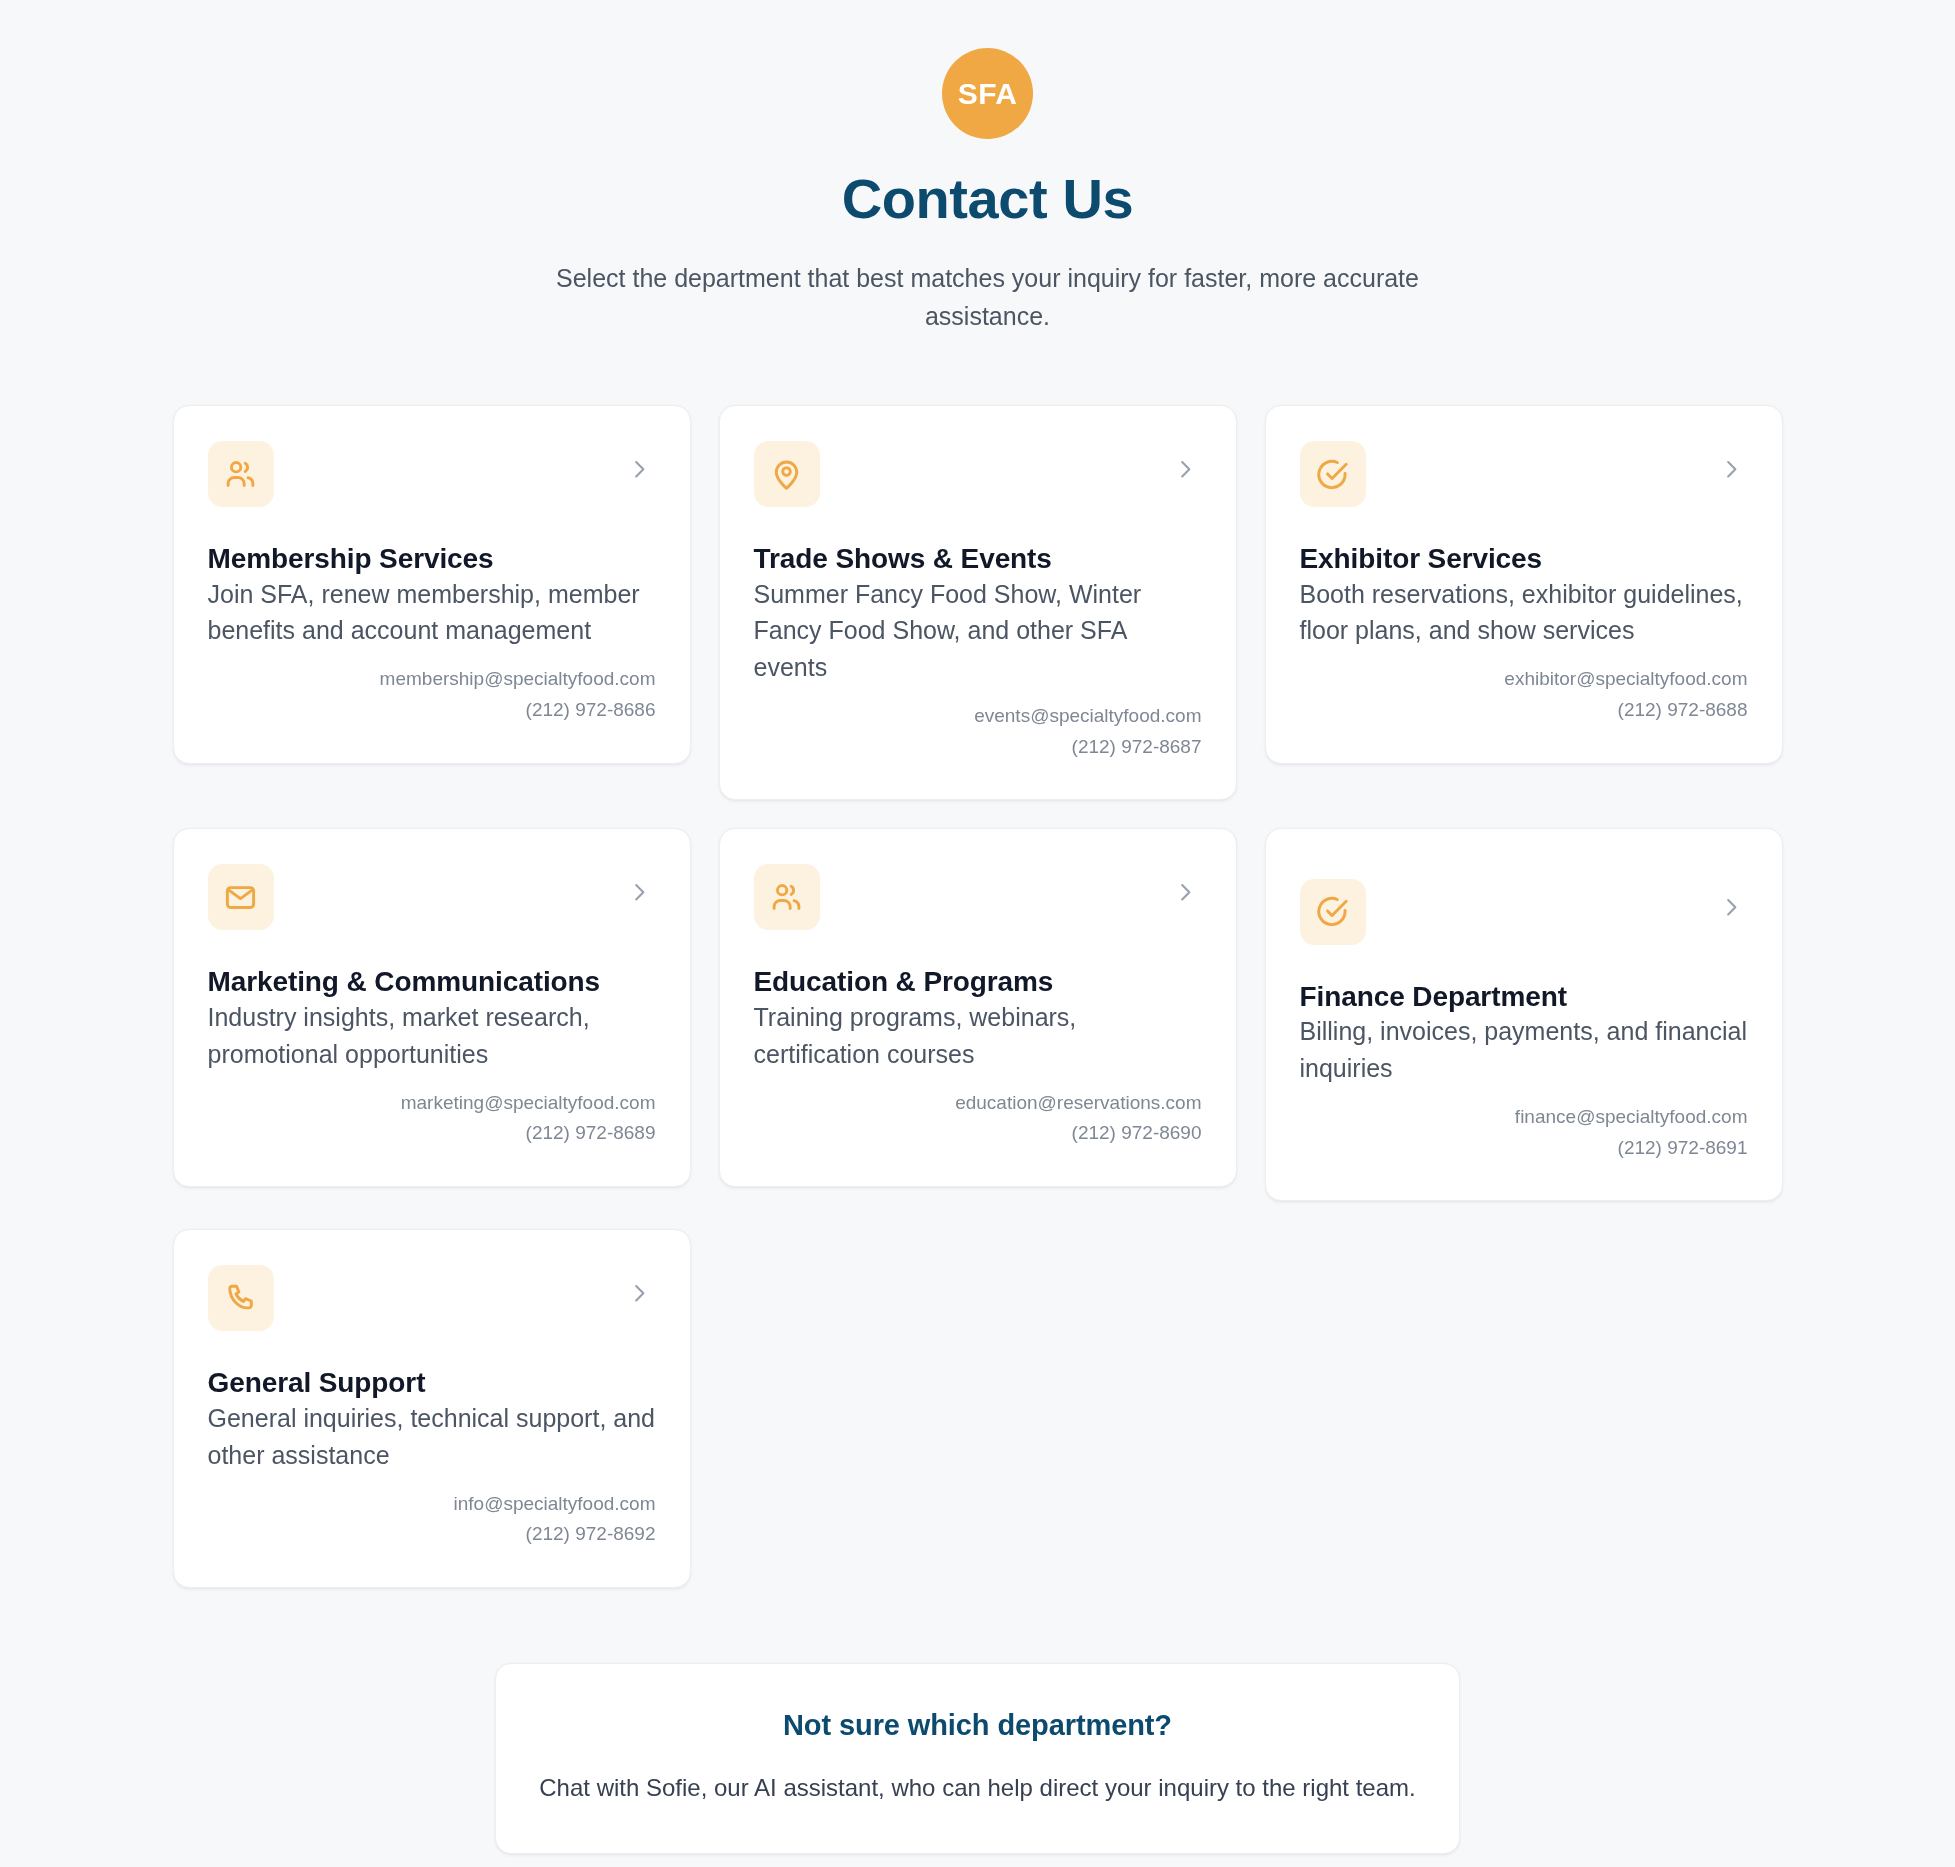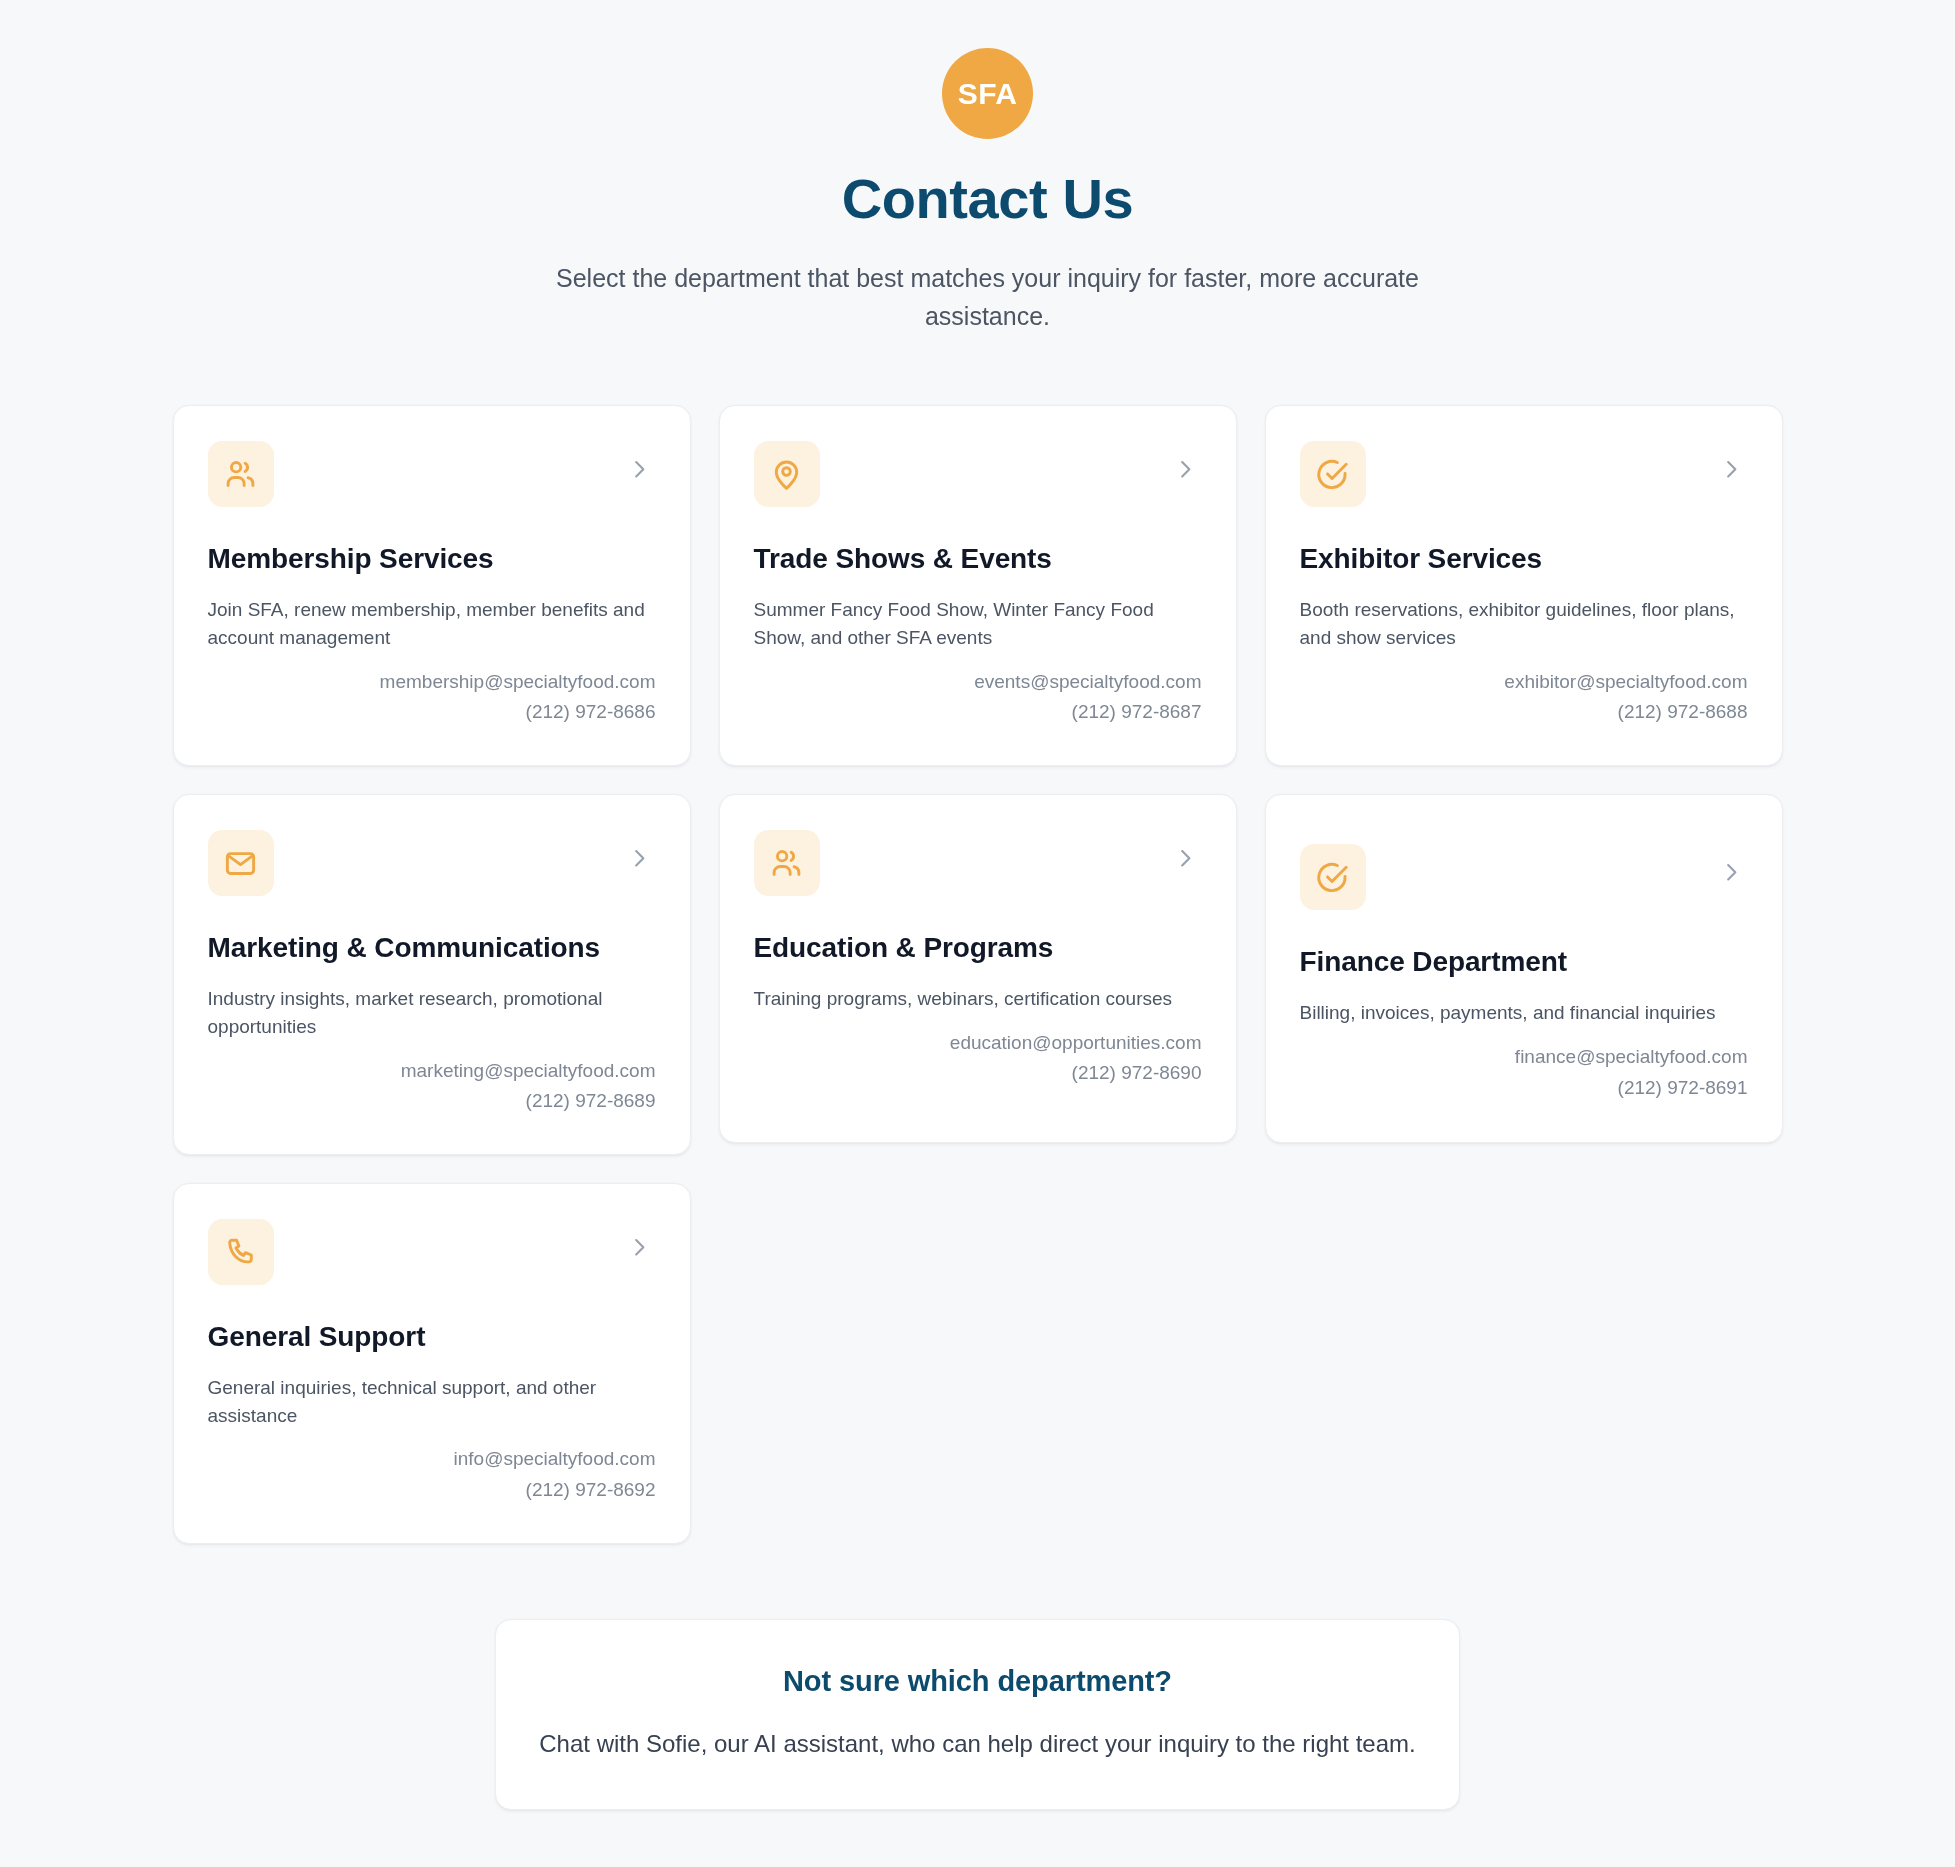--- a/index.html
+++ b/index.html
@@ -111,22 +111,21 @@
   .card-title {
     margin-top: 35px;
     font-size: 28px;
     font-weight: bold;
     color: #111827;
     letter-spacing: -0.1px;
     line-height: 1.2;
   }
 
   .card-desc {
-    margin-top: 20px;
-    font-size: 19px;
+    font-size: 25px;
     line-height: 1.47;
     color: #4b5563;
   }
 
   .card-contact {
     margin-top: 15px;
     text-align: right;
   }
 
   .card-email, .card-phone {
@@ -276,21 +275,21 @@
           </div>
           <div class="chevron">
             <svg viewBox="0 0 24 24" fill="none" stroke="#98a1ae" stroke-width="2.1" stroke-linecap="round" stroke-linejoin="round">
               <path d="M9 5l7 7-7 7"></path>
             </svg>
           </div>
         </div>
         <div class="card-title">Education &amp; Programs</div>
         <div class="card-desc">Training programs, webinars, certification courses</div>
         <div class="card-contact">
-          <div class="card-email">education@opportunities.com</div>
+          <div class="card-email">education@reservations.com</div>
           <div class="card-phone">(212) 972-8690</div>
         </div>
       </div>
       <div class="dept-card shifted">
         <div class="card-top">
           <div class="icon-tile">
             <svg viewBox="0 0 24 24" stroke="#efa843" stroke-width="2" stroke-linecap="round" stroke-linejoin="round" fill="none">
               <path d="M20.6 11.2v.8a9 9 0 1 1-5.3-8.2"></path>
               <path d="M8.6 11.6l3.1 3.1L21.4 5"></path>
             </svg>

